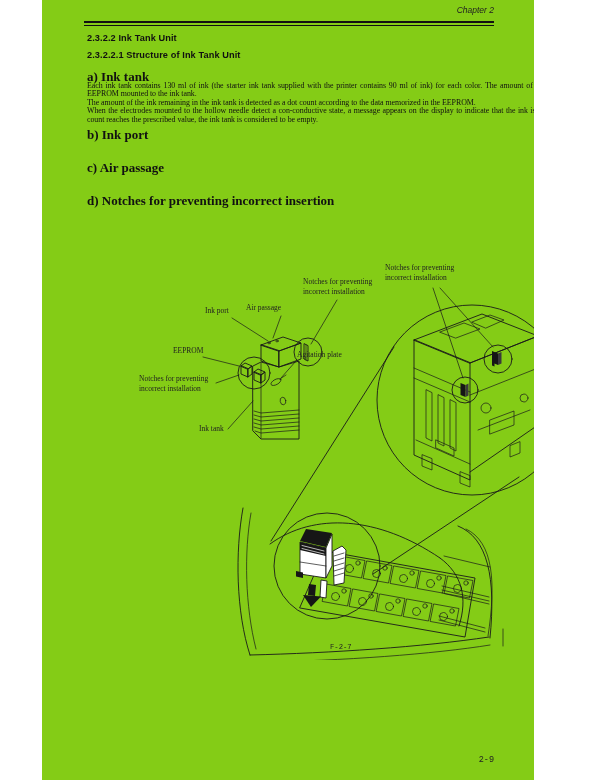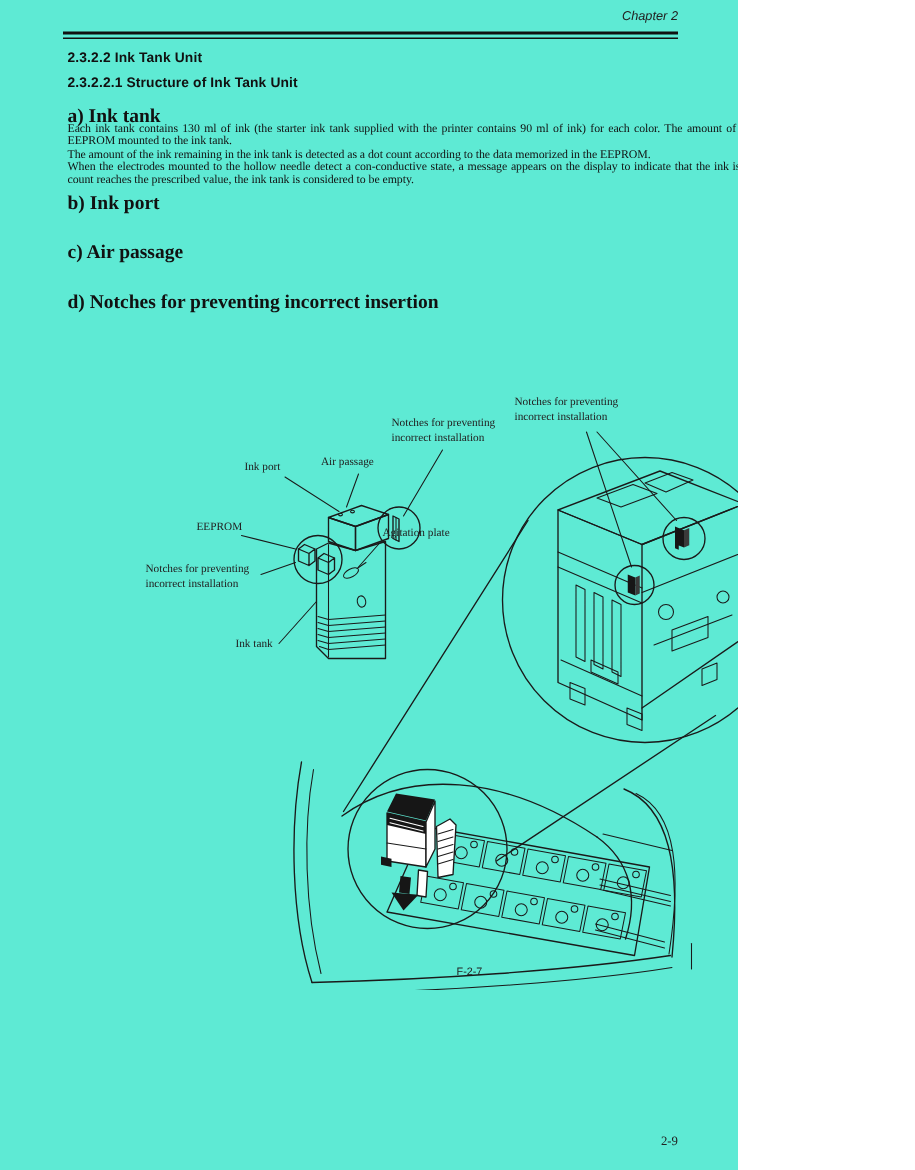--- a/index.html
+++ b/index.html
@@ -1,33 +1,33 @@
 <!DOCTYPE html>
 <html><head>
 <meta charset="utf-8">
 <style>
   html,body{margin:0;padding:0;background:#fff;}
-  #page{position:relative;width:492px;height:780px;background:#5eead4;overflow:hidden;
-        font-family:"Liberation Serif",serif;color:#111;}
+  #page{position:relative;width:492px;height:780px;background:#84cc16;overflow:hidden;
+        font-family:"Liberation Serif",serif;color:#111;margin-left:42px;}
   .chapter{position:absolute;top:5px;right:40px;font-family:"Liberation Sans",sans-serif;
            font-style:italic;font-size:8.5px;color:#222;}
   .rule{position:absolute;left:42px;right:40px;background:#111;}
   .rule1{top:21px;height:1.8px;}
   .rule2{top:24.6px;height:0.8px;}
   .h1{position:absolute;left:45px;font-family:"Liberation Sans",sans-serif;font-weight:bold;
       font-size:9.2px;letter-spacing:0.1px;text-align:right;}
   .sec{position:absolute;left:45px;width:526px;}
   .sec-title{font-weight:bold;font-size:13px;line-height:8.6px;}
   .sec-body{font-size:7.9px;line-height:8.55px;white-space:pre-line;text-align:justify;
             letter-spacing:-0.04px;}
   .fig-label{position:absolute;font-family:Liberation Serif, serif;font-size:7.5px;
              line-height:9.6px;white-space:pre-line;color:#222;}
-  .caption{position:absolute;left:288px;top:643px;width:50px;text-align:center;
-           font-family:Liberation Sans, sans-serif;font-size:7.2px;color:#222;}
-  .footer{position:absolute;right:40px;top:755px;font-family:Liberation Serif, serif;
+  .caption{position:absolute;left:288px;top:643px;width:50px;
+           font-family:Liberation Mono, monospace;font-size:7.2px;color:#222;}
+  .footer{position:absolute;right:40px;top:755px;font-family:Liberation Mono, monospace;
           font-size:8.5px;color:#222;}
   svg.fig{position:absolute;left:0;top:260px;width:610px;height:400px;}
   .s{fill:none;stroke:#1a1a1a;stroke-width:0.9;stroke-linejoin:round;stroke-linecap:round;}
   .st{fill:none;stroke:#1a1a1a;stroke-width:0.7;stroke-linejoin:round;stroke-linecap:round;}
   .sw{fill:#fff;stroke:#1a1a1a;stroke-width:0.9;stroke-linejoin:round;}
   .sd{fill:#161616;stroke:none;}
   .sg{fill:#3a3a3a;stroke:none;}
 </style>
 </head>
 <body>
@@ -208,21 +208,21 @@
       <circle class="s" cx="423" cy="390" r="13"></circle>
       <path class="sd" d="M418.5,383 L423.5,385 L423.5,397 L418.5,395 Z"></path>
       <path class="sg" d="M423.5,385 L426.5,383.6 L426.5,395.6 L423.5,397 Z"></path>
 
       <path class="st" d="M391,288 L421,378"></path>
       <path class="st" d="M398,288 L451,347"></path>
     </g>
   </svg>
 
   <div class="fig-label" style="left:163px;top:306px">Ink port</div>
-  <div class="fig-label" style="left:214px;top:303px">Air passage</div>
+  <div class="fig-label" style="left:204px;top:303px">Air passage</div>
   <div class="fig-label" style="left:261px;top:277px">Notches for preventing
 incorrect installation</div>
   <div class="fig-label" style="left:343px;top:263px">Notches for preventing
 incorrect installation</div>
   <div class="fig-label" style="left:131px;top:346px">EEPROM</div>
   <div class="fig-label" style="left:255px;top:350px">Agitation plate</div>
   <div class="fig-label" style="left:97px;top:374px">Notches for preventing
 incorrect installation</div>
   <div class="fig-label" style="left:157px;top:424px">Ink tank</div>
 

